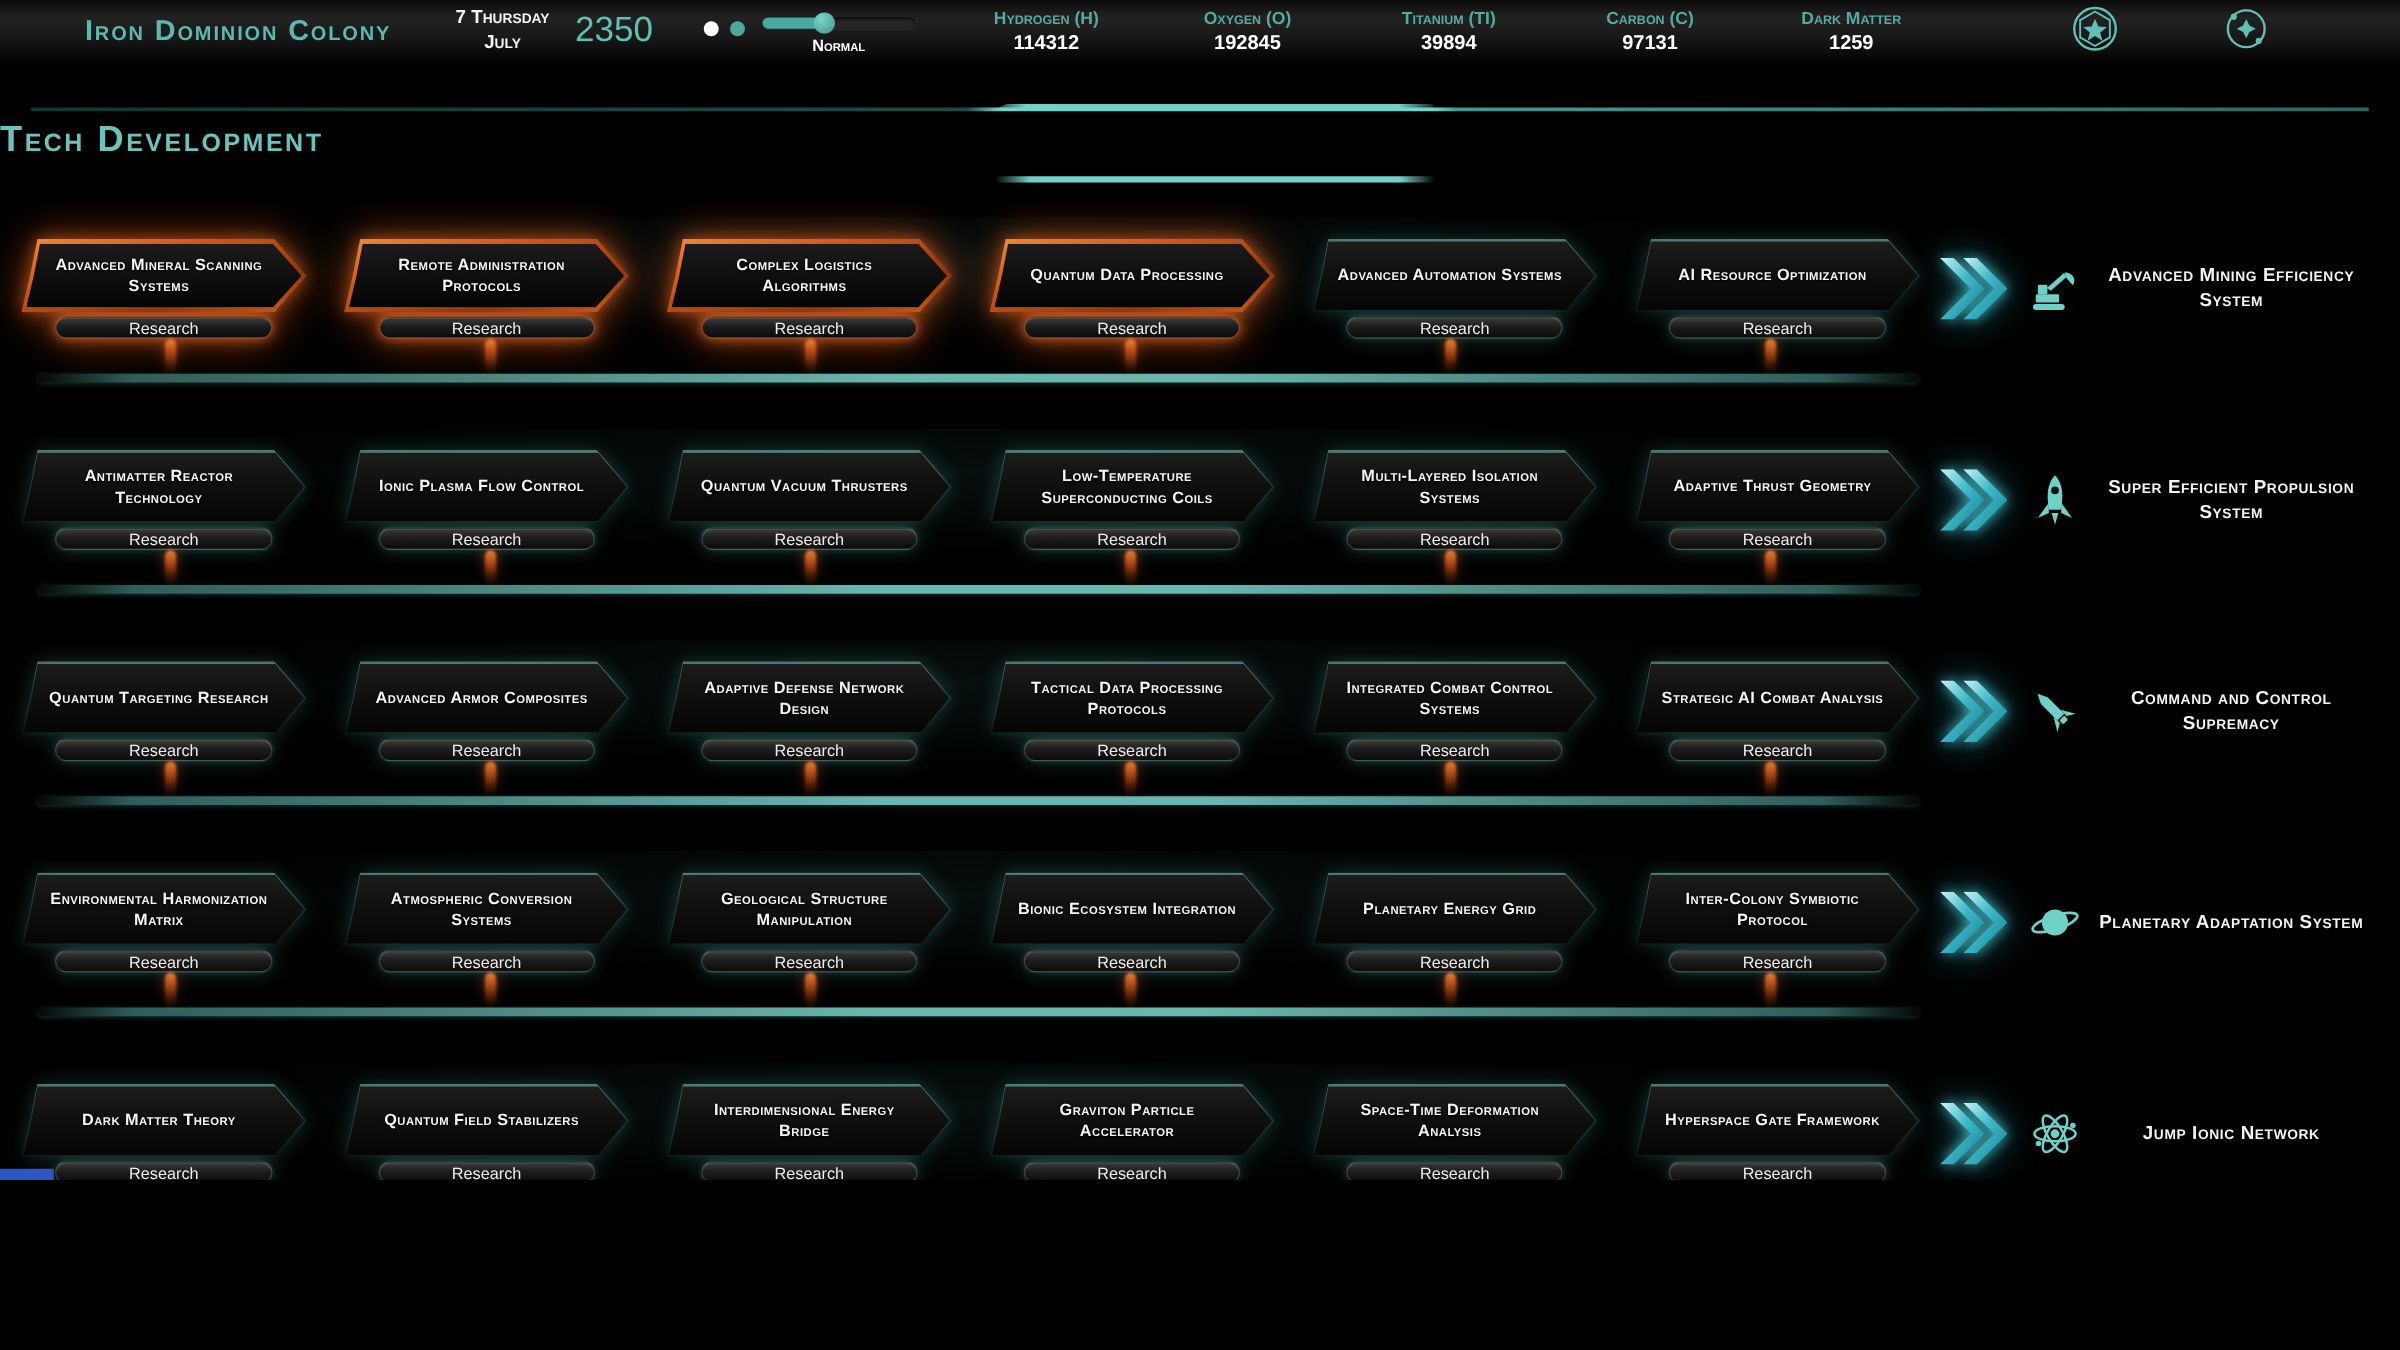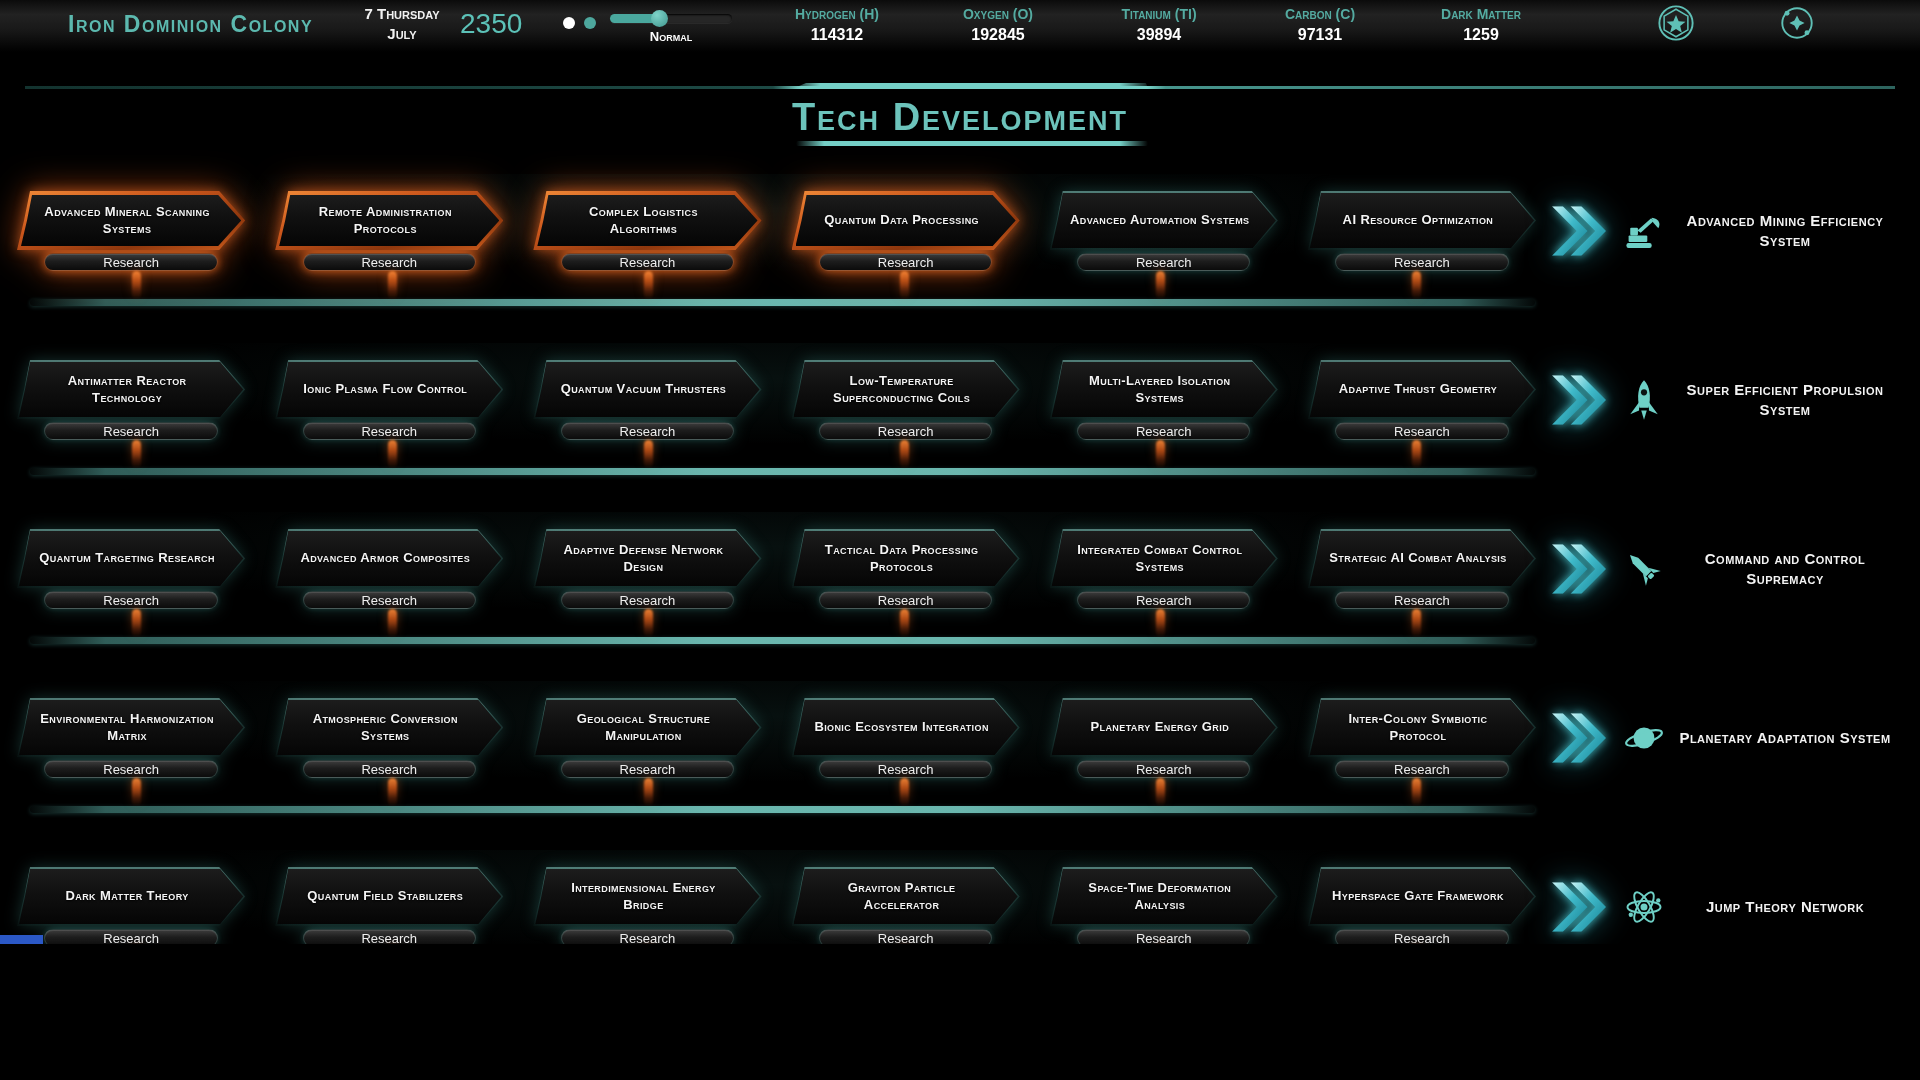--- a/index.html
+++ b/index.html
@@ -35,22 +35,22 @@
   .res-value{font-size:16px;font-weight:bold;color:#fff;line-height:21px;}
   .topbar-icons{position:absolute;left:1657px;top:4px;display:flex;gap:83px;}
   .tb-icon{width:38px;height:38px;}
 
   
   .hline{position:absolute;top:86px;left:25px;width:1870px;height:3px;
          background:linear-gradient(90deg,#13332f 0%,#1d4a45 40%,#79d3c9 41.5%,#7ad4ca 60%,#47958d 61%,#2d645e 100%);}
   .hline-bright{position:absolute;top:83px;left:792px;width:356px;height:6px;border-radius:3px;
                 background:linear-gradient(90deg,rgba(120,210,200,.15),#74cfc6 8%,#74cfc6 92%,rgba(120,210,200,.15));
                 clip-path:polygon(0 100%,14px 0,calc(100% - 2px) 0,100% 100%);}
-  .page-title{position:absolute;top:96px;left:0;width:1920px;text-align:center;margin:0;
-              font-size:38px;font-weight:bold;font-variant:small-caps;letter-spacing:2px;color:#6cc3bb;}
+  .page-title{position:absolute;top:96px;left:0;width:1920px;text-align:left;margin:0;
+              font-size:29px;font-weight:bold;font-variant:small-caps;letter-spacing:2px;color:#6cc3bb;}
   .title-underline{position:absolute;top:141px;left:796px;width:352px;height:5px;border-radius:2px;
                    background:linear-gradient(90deg,rgba(111,200,192,0),#74cfc6 8%,#74cfc6 92%,rgba(111,200,192,0));}
 
   
   #tech-rows{position:absolute;top:168px;left:0;width:1920px;}
   .tech-row{position:relative;height:169px;padding-top:23px;box-sizing:border-box;}
   .tech-row::before{content:"";position:absolute;left:0;top:6px;width:1546px;height:100px;
                     background:radial-gradient(60% 90% at 50% 35%,rgba(70,160,150,.10),rgba(0,0,0,0) 75%);}
   .cards{position:relative;display:flex;gap:30px;margin-left:17px;width:1519px;}
   .tech-card{position:relative;width:239px;height:80px;
@@ -629,21 +629,21 @@
           </div>
         </div>
         <div class="row-line"></div>
         <div class="row-chevron"><svg viewBox="0 0 70 64">
             <use href="#sym-chevron-double-icon"></use>
           </svg></div>
         <div class="row-category">
           <div class="cat-icon"><svg viewBox="0 0 40 40">
               <use href="#sym-atom-icon"></use>
             </svg></div>
-          <div class="cat-label">Jump Theory Network</div>
+          <div class="cat-label">Jump Ionic Network</div>
         </div>
       </div>
     </main>
 
   <button class="ok-btn">
     <span class="ok-shape"></span>
     <span class="ok-shape-inner"></span>
     <span class="ok-label">OK</span>
   </button>
 

